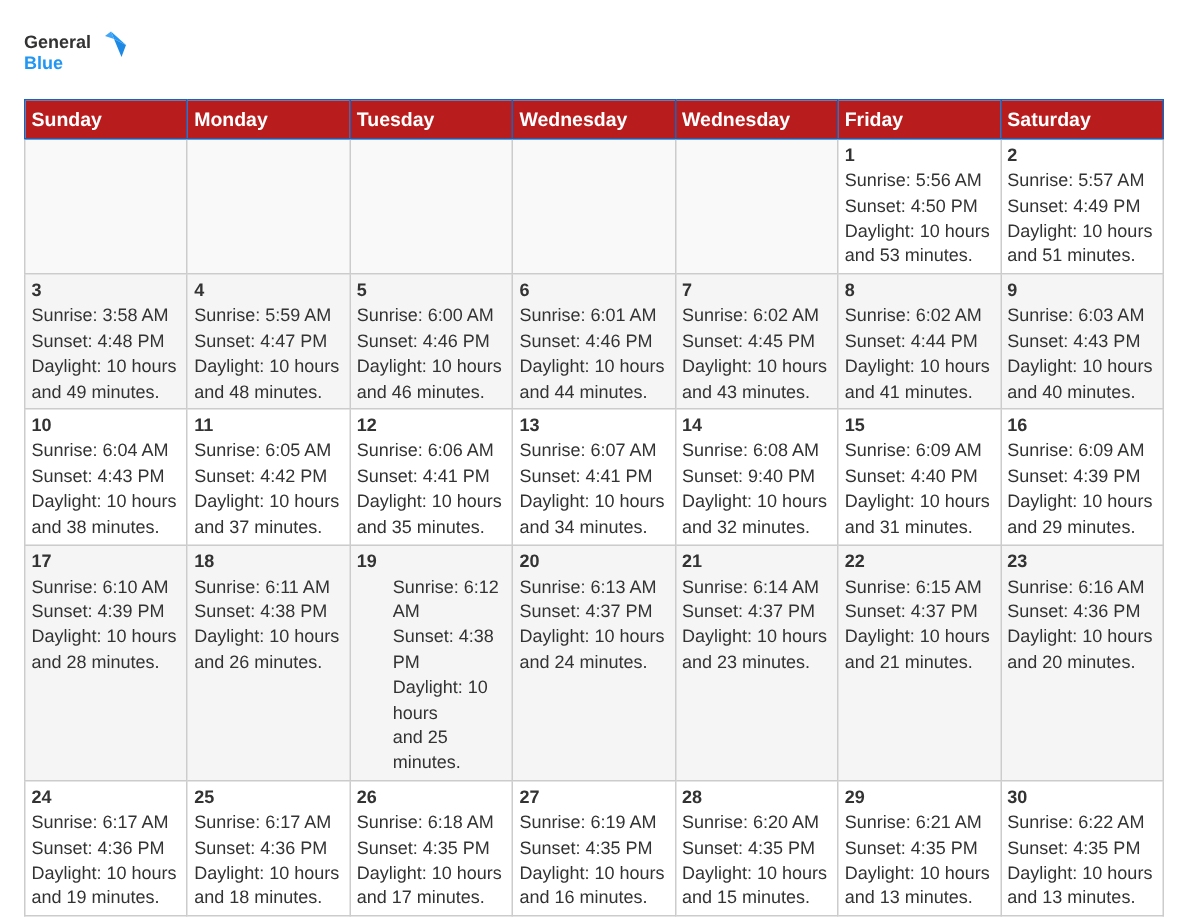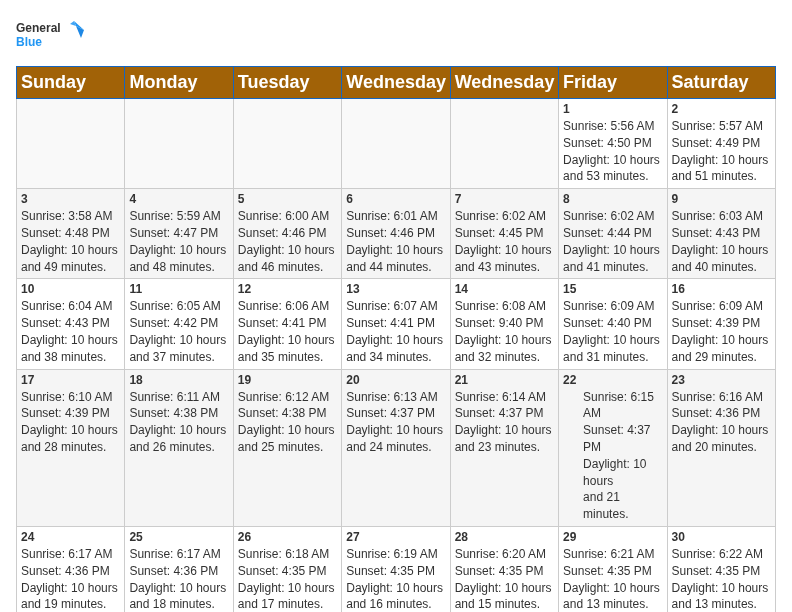--- a/index.html
+++ b/index.html
@@ -39,23 +39,23 @@
       color: #555;
     }
     .calendar {
       flex: 1;
       border: 1px solid #ccc;
       border-collapse: collapse;
       width: 100%;
       table-layout: fixed;
     }
     .calendar th {
-      background: #a16207;
+      background: #b91c1c;
       color: #fff;
-      font-size: 18px;
+      font-size: 13px;
       font-weight: bold;
       padding: 5px 4px;
       text-align: left;
       border: 1px solid #1565C0;
     }
     .calendar td {
       border: 1px solid #ccc;
       vertical-align: top;
       padding: 3px 4px;
       font-size: 10px;
@@ -247,42 +247,42 @@
           </td>
           <td>
             <span class="day-num">18</span>
             <div class="day-info" style="white-space: pre-line;">Sunrise: 6:11 AM
 Sunset: 4:38 PM
 Daylight: 10 hours
 and 26 minutes.</div>
           </td>
           <td>
             <span class="day-num">19</span>
-            <div class="day-info" style="white-space: pre-line;">Sunrise: 6:12 AM
+            <div class="day-info" style="white-space: pre-line; margin-left: 24px;">Sunrise: 6:12 AM
 Sunset: 4:38 PM
 Daylight: 10 hours
 and 25 minutes.</div>
           </td>
           <td>
             <span class="day-num">20</span>
             <div class="day-info" style="white-space: pre-line;">Sunrise: 6:13 AM
 Sunset: 4:37 PM
 Daylight: 10 hours
 and 24 minutes.</div>
           </td>
           <td>
             <span class="day-num">21</span>
             <div class="day-info" style="white-space: pre-line;">Sunrise: 6:14 AM
 Sunset: 4:37 PM
 Daylight: 10 hours
 and 23 minutes.</div>
           </td>
           <td>
             <span class="day-num">22</span>
-            <div class="day-info" style="white-space: pre-line; margin-left: 20px;">Sunrise: 6:15 AM
+            <div class="day-info" style="white-space: pre-line;">Sunrise: 6:15 AM
 Sunset: 4:37 PM
 Daylight: 10 hours
 and 21 minutes.</div>
           </td>
           <td>
             <span class="day-num">23</span>
             <div class="day-info" style="white-space: pre-line;">Sunrise: 6:16 AM
 Sunset: 4:36 PM
 Daylight: 10 hours
 and 20 minutes.</div>

